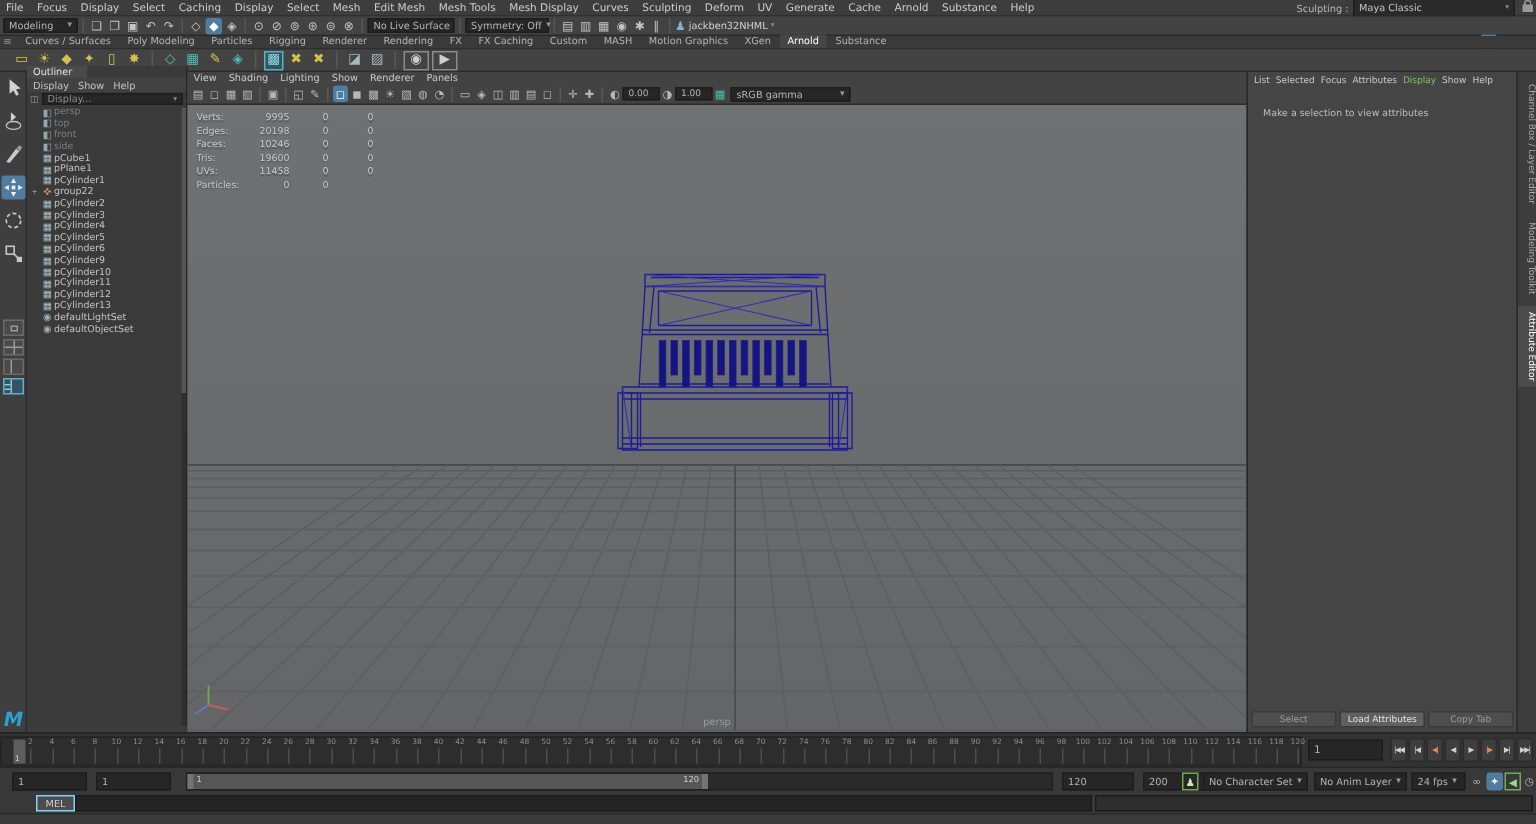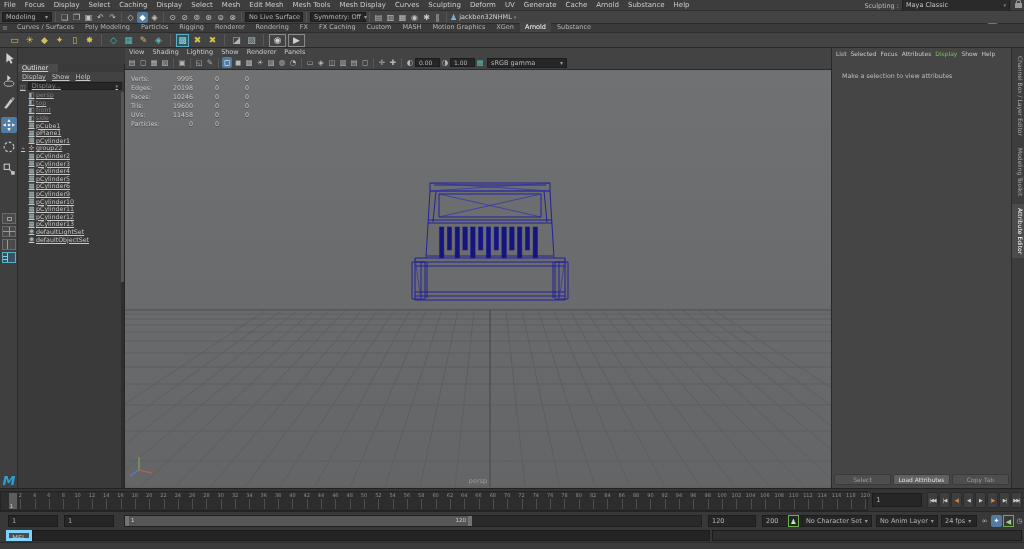--- a/index.html
+++ b/index.html
@@ -51,21 +51,21 @@
   .sic.box { border:1px solid #8a8a8a; color:#cfcfcf; line-height:11px; width:17px; }
   .tab-grip { font-size:7px; color:#8f8f8f; margin-right:4px; }
 
   
   #toolbox { left:0; top:48px; width:18px; height:440px; background:#3f3f3f; border-right:1px solid #2c2c2c; }
   .tool { width:16px; height:16px; margin:3px 1px 6px 1px; display:flex; align-items:center; justify-content:center; border-radius:2px; }
   .tool.active { background:#4f7ca0; }
   .laybtn { width:14px; height:11px; margin:2px auto; border:1px solid #6a6a6a; position:relative; background:#4a4a4a; }
   .laybtn.active { border-color:#58b0c9; background:#355263; }
 
-  #outliner { left:18px; top:64px; width:107px; height:440px; background:#3a3a3a; border-right:1px solid #262626;text-decoration:underline; }
+  #outliner { left:18px; top:44px; width:107px; height:440px; background:#3a3a3a; border-right:1px solid #262626; }
   #outliner-tab { height:8px; background:#4a4a4a; font-size:6.5px; color:#e0e0e0; padding:0 4px; line-height:8px; width:40px; }
   #outliner-menus { height:9px; display:flex; gap:6px; font-size:6.5px; color:#c3c3c3; padding:1px 4px; background:#424242; }
   #outliner-search { display:flex; align-items:center; gap:2px; padding:1px 2px; }
   #outliner-search .field { flex:1; height:8px; color:#8a8a8a; justify-content:space-between; }
   .orow { display:flex; align-items:center; height:7.6px; font-size:6.3px; color:#c2c2c2; padding-left:3px; }
   .orow .oexp { width:6px; font-size:5px; color:#9a9a9a; }
   .orow .oicon { width:9px; text-align:center; }
   .oicon::before { font-size:6.5px; }
   [data-name="camera-icon"]::before { content:"◧"; color:#93a5ad; }
   [data-name="polymesh-icon"]::before { content:"▦"; color:#a9bdc7; }
@@ -133,22 +133,22 @@
   #rs-track { position:absolute; left:124px; top:3px; width:578px; height:12px; background:#2a2a2a; border:1px solid #202020; }
   #rs-bar { position:absolute; left:0; top:0; width:347px; height:10px; background:#565656; }
   #rs-bar .h { position:absolute; top:0; width:4px; height:10px; background:#747474; }
   #rs-bar .lbl { position:absolute; top:1px; font-size:5.5px; color:#cfcfcf; }
   .rs-ic { position:absolute; top:3px; width:11px; height:12px; text-align:center; font-size:7px; line-height:12px; color:#bdbdbd; }
   .rs-ic.greenbox { border:1px solid #6fae4e; color:#cfe3c2; }
   .rs-ic.bluebox { background:#4f7ca0; border-radius:2px; color:#fff; }
 
   
   #cmdline { left:0; top:529px; width:1024px; height:13px; background:#383838; display:flex; align-items:center; }
-  #mel-btn { width:26px; height:11px; margin-left:6px; background:#4c4c4c; color:#cfcfcf; font-size:6.5px;
-    text-align:center; line-height:11px; border:3px solid #7dd3fc; }
+  #mel-btn { width:26px; height:11px; margin-left:24px; background:#4c4c4c; color:#cfcfcf; font-size:6.5px;
+    text-align:center; line-height:11px; border:1px solid #7dd3fc; }
   #cmd-input { width:678px; height:11px; background:#242424; border:1px solid #1c1c1c; }
   #cmd-result { flex:1; height:11px; background:#2e2e2e; border:1px solid #1c1c1c; margin:0 2px; }
   #helpline { left:0; top:542px; width:1024px; height:7px; background:#3b3b3b; border-top:1px solid #2a2a2a; }
   #maya-logo { left:1px; top:473px; font-size:13px; font-weight:bold; color:#2f9fd1; font-style:italic;
     width:16px; text-align:center; }
 </style>
 </head>
 <body>
 
 <div id="root" data-name="maya-window">

